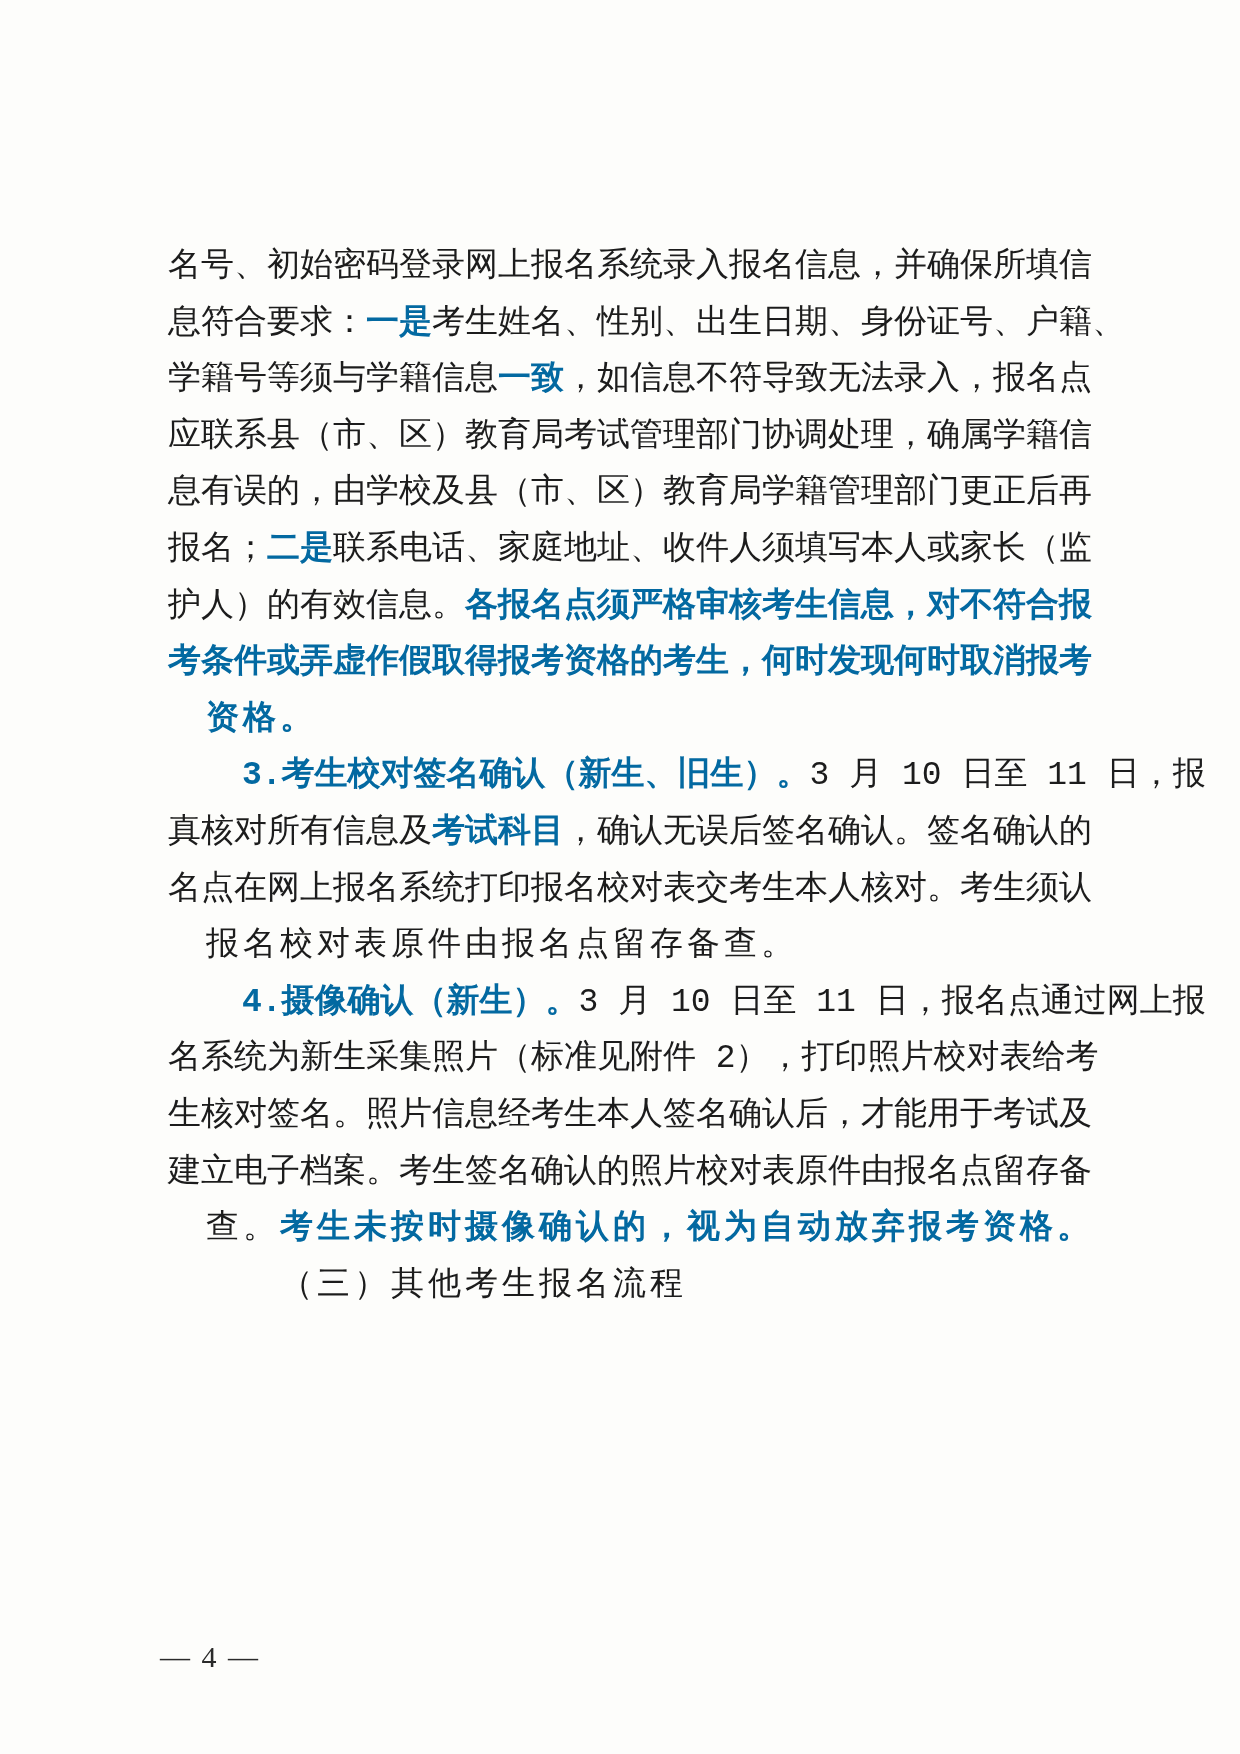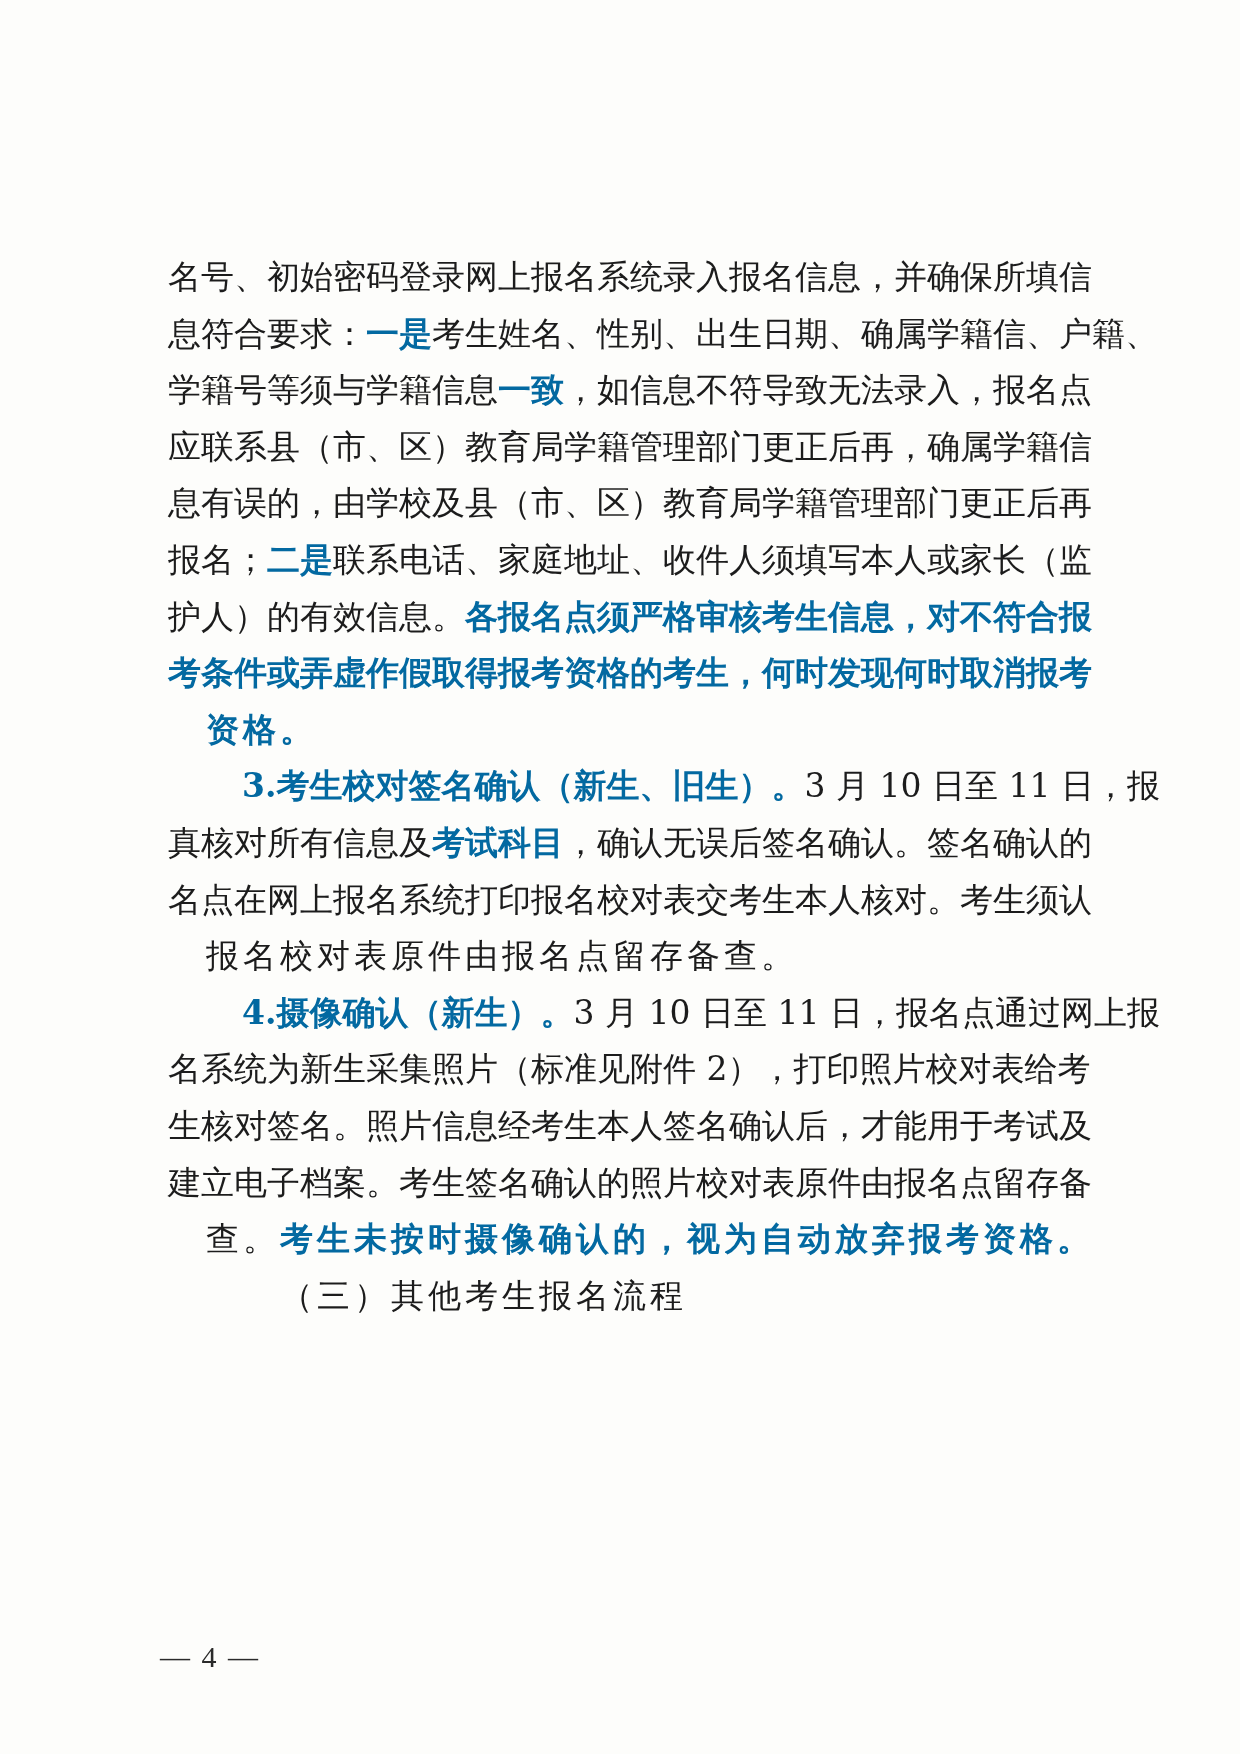--- a/index.html
+++ b/index.html
@@ -5,21 +5,21 @@
   html, body { margin: 0; padding: 0; }
   body {
     width: 1240px; height: 1754px;
     background: #fdfdfb;
     position: relative; overflow: hidden;
     font-family: "DejaVu Serif", "Liberation Serif", serif;
     color: #1c1c1c;
   }
   .page { position: absolute; left: 0; top: 0; width: 1240px; height: 1754px; }
   .body-text {
-    position: absolute; left: 168px; top: 249px; width: 892px;
+    position: absolute; left: 168px; top: 239px; width: 892px; font-family: Liberation Mono, monospace;
   }
   .line {
     height: 56.6px; line-height: 56.6px;
     font-size: 33px;
     white-space: nowrap;
     text-align: justify; text-align-last: justify;
     display: block;
   }
   .line.short { text-align-last: left; letter-spacing: 4px; margin-left: 38px; }
   .line.indent { padding-left: 74px; }
@@ -31,23 +31,23 @@
     font-family: "Liberation Serif", serif;
     letter-spacing: 2px;
   }
 </style>
 </head>
 <body>
 
 <div class="page">
   <div class="body-text" id="body-text">
       <div class="line"><span class="seg">名号、初始密码登录网上报名系统录入报名信息，并确保所填信</span></div>
-      <div class="line"><span class="seg">息符合要求：</span><span class="seg b">一是</span><span class="seg">考生姓名、性别、出生日期、确属学籍信、户籍、</span></div>
+      <div class="line"><span class="seg">息符合要求：</span><span class="seg b">一是</span><span class="seg">考生姓名、性别、出生日期、身份证号、户籍、</span></div>
       <div class="line"><span class="seg">学籍号等须与学籍信息</span><span class="seg b">一致</span><span class="seg">，如信息不符导致无法录入，报名点</span></div>
-      <div class="line"><span class="seg">应联系县（市、区）教育局学籍管理部门更正后再，确属学籍信</span></div>
+      <div class="line"><span class="seg">应联系县（市、区）教育局考试管理部门协调处理，确属学籍信</span></div>
       <div class="line"><span class="seg">息有误的，由学校及县（市、区）教育局学籍管理部门更正后再</span></div>
       <div class="line"><span class="seg">报名；</span><span class="seg b">二是</span><span class="seg">联系电话、家庭地址、收件人须填写本人或家长（监</span></div>
       <div class="line"><span class="seg">护人）的有效信息。</span><span class="seg b">各报名点须严格审核考生信息，对不符合报</span></div>
       <div class="line"><span class="seg b">考条件或弄虚作假取得报考资格的考生，何时发现何时取消报考</span></div>
       <div class="line short"><span class="seg b">资格。</span></div>
       <div class="line indent"><span class="seg b">3.考生校对签名确认（新生、旧生）。</span><span class="seg">3 月 10 日至 11 日，报</span></div>
       <div class="line"><span class="seg">真核对所有信息及</span><span class="seg b">考试科目</span><span class="seg">，确认无误后签名确认。签名确认的</span></div>
       <div class="line"><span class="seg">名点在网上报名系统打印报名校对表交考生本人核对。考生须认</span></div>
       <div class="line short"><span class="seg">报名校对表原件由报名点留存备查。</span></div>
       <div class="line indent"><span class="seg b">4.摄像确认（新生）。</span><span class="seg">3 月 10 日至 11 日，报名点通过网上报</span></div>

